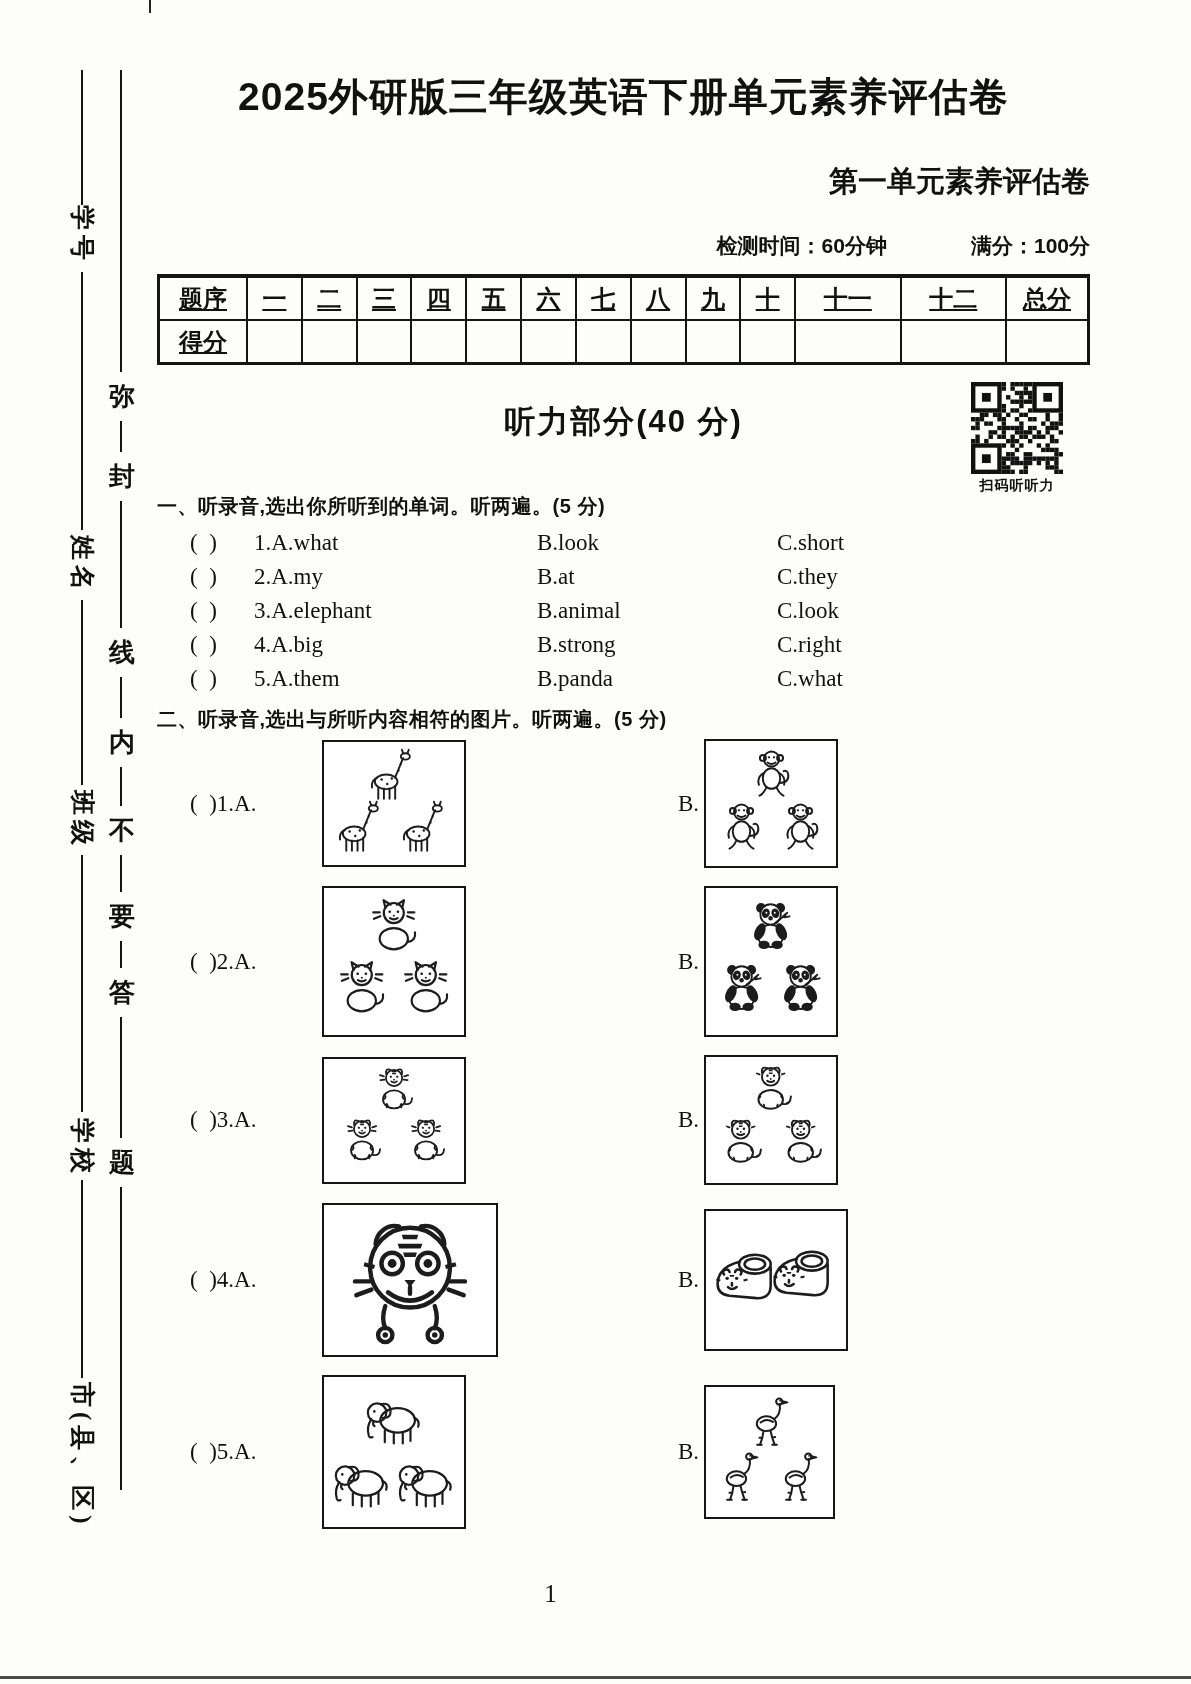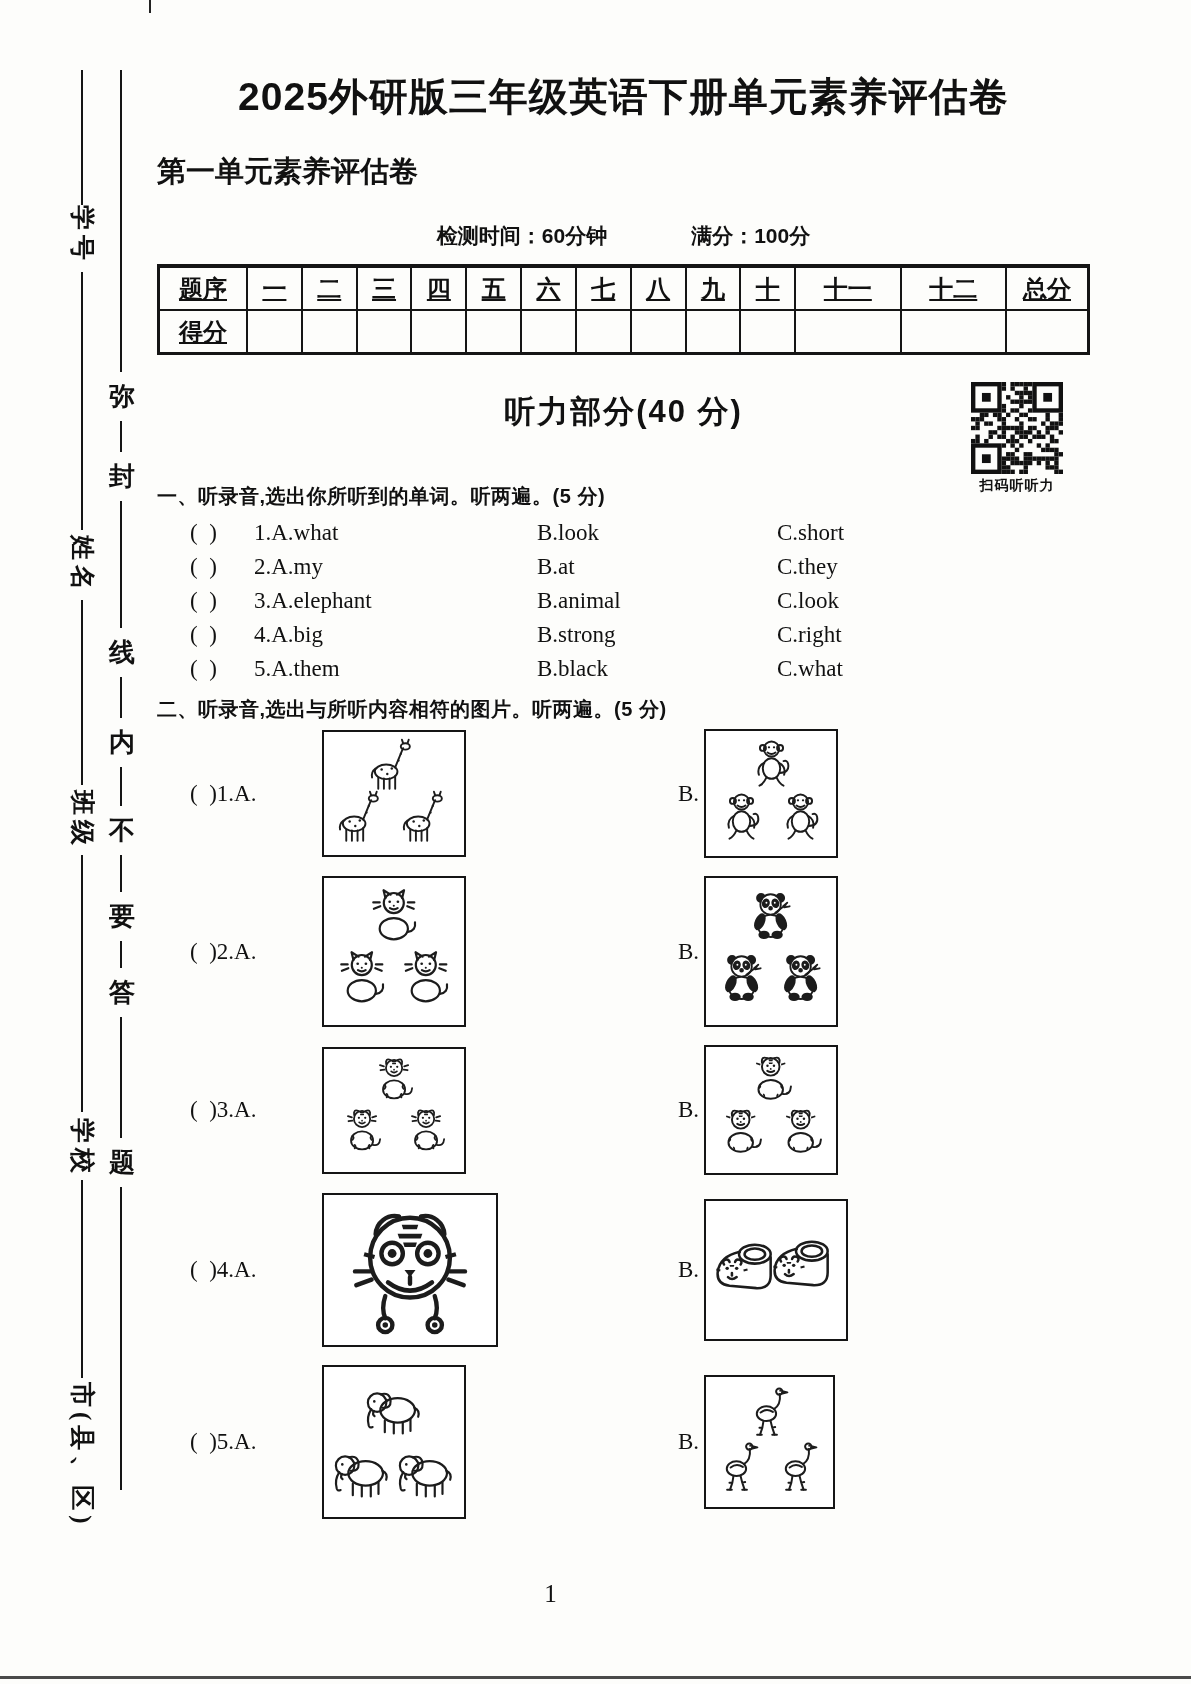--- a/index.html
+++ b/index.html
@@ -8,22 +8,22 @@
   
   .vline{position:absolute;width:2px;background:#151515;}
   .seal-label{position:absolute;left:66px;writing-mode:vertical-rl;text-orientation:sideways;
               font-family:"Liberation Serif",serif;font-weight:700;font-size:25px;letter-spacing:5px;}
   .seal-char{position:absolute;left:107px;width:30px;text-align:center;font-size:26px;
              font-family:"Liberation Serif",serif;font-weight:600;background:#fdfdfb;padding:7px 0;}
   .tick{position:absolute;left:149px;top:0;width:2px;height:13px;background:#222;}
   
   .main{position:absolute;left:157px;top:0;width:933px;}
   .title{margin:70px 0 0;text-align:center;font-size:39px;font-weight:800;letter-spacing:1px;}
-  .subtitle{margin:28px 0 0;text-align:left;font-size:29px;font-weight:800;}
-  .inforow{margin:30px 0 0;display:flex;justify-content:center;gap:84px;font-size:21px;font-weight:700;}
+  .subtitle{margin:38px 0 0;text-align:right;font-size:29px;font-weight:800;}
+  .inforow{margin:30px 0 0;display:flex;justify-content:flex-end;gap:84px;font-size:21px;font-weight:700;}
   table.score{margin-top:14px;width:100%;border-collapse:collapse;border:3px solid #151515;border-top-width:4px;text-decoration:underline;}
   table.score td{border:2px solid #151515;height:41px;text-align:center;font-size:24px;font-weight:600;padding:0;}
   table.score td.first{width:86px;}
   table.score td.last{width:80px;}
   .part-title{margin:36px 0 0;text-align:center;font-size:31px;font-weight:800;letter-spacing:2px;}
   .sec-head{margin:50px 0 0;font-size:20px;font-weight:800;letter-spacing:0.5px;}
   .sec-head.second{margin-top:6px;}
   
   .s1{margin:10px 0 0 33px;font-family:"Liberation Serif",serif;font-size:23px;}
   .s1row{display:grid;grid-template-columns:64px 283px 240px auto;height:34px;align-items:baseline;}
@@ -309,21 +309,21 @@
       </div>
       <div class="s1row">
         <span class="bracket">(  )</span>
         <span>4.A.big</span>
         <span>B.strong</span>
         <span>C.right</span>
       </div>
       <div class="s1row">
         <span class="bracket">(  )</span>
         <span>5.A.them</span>
-        <span>B.black</span>
+        <span>B.panda</span>
         <span>C.what</span>
       </div>
     </div>
 
     <div class="sec-head second">二、听录音,选出与所听内容相符的图片。听两遍。(5 分)</div>
     <div class="s2">
 
       <div class="s2row r1">
         <span class="qlabel"><span class="bracket">(  )</span><span>1.A.</span></span>
         <div class="imgbox boxa">

